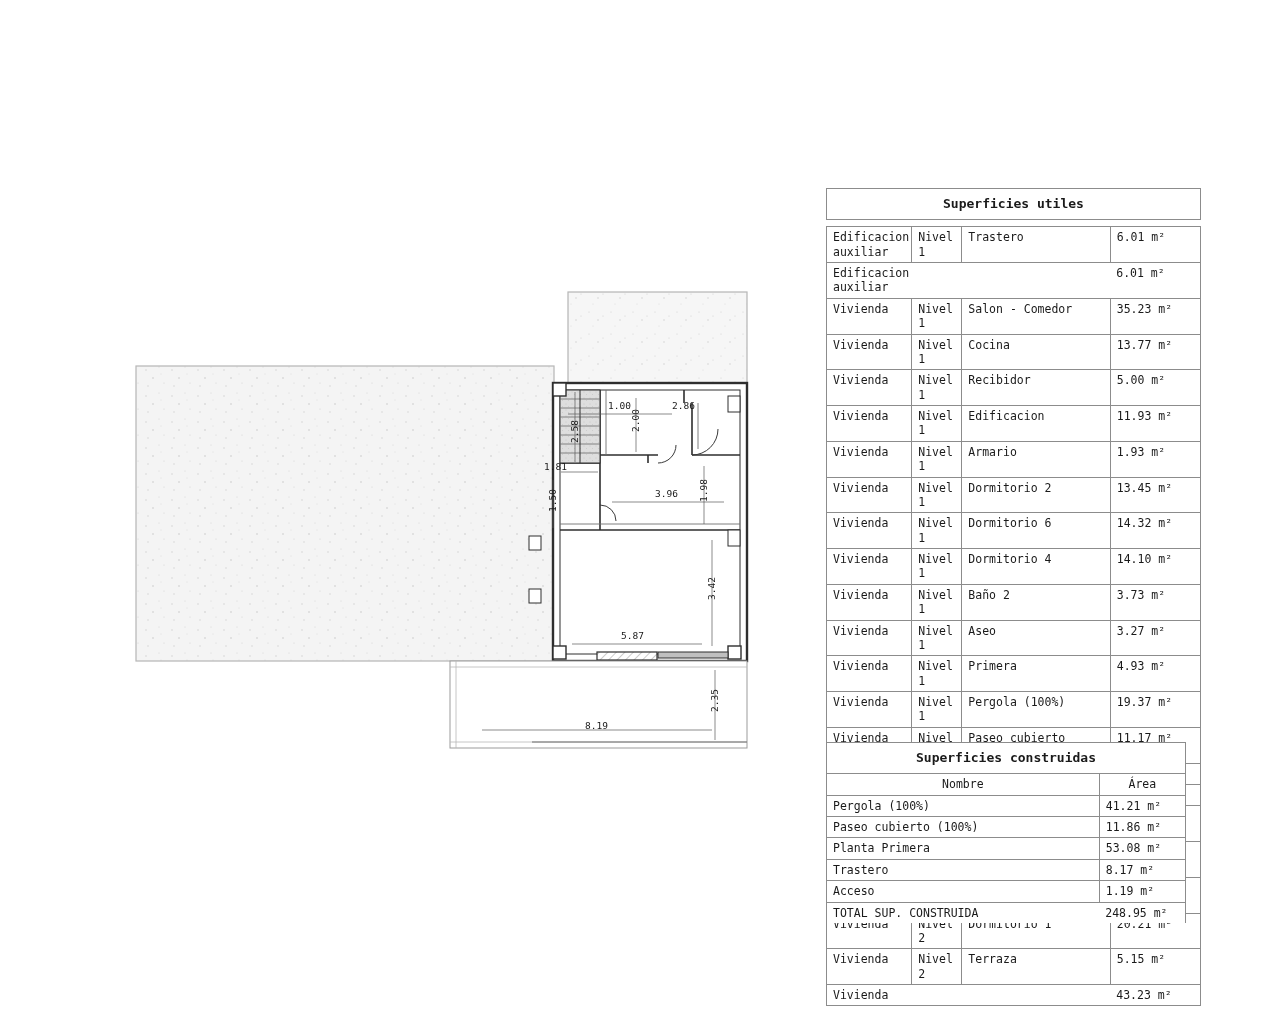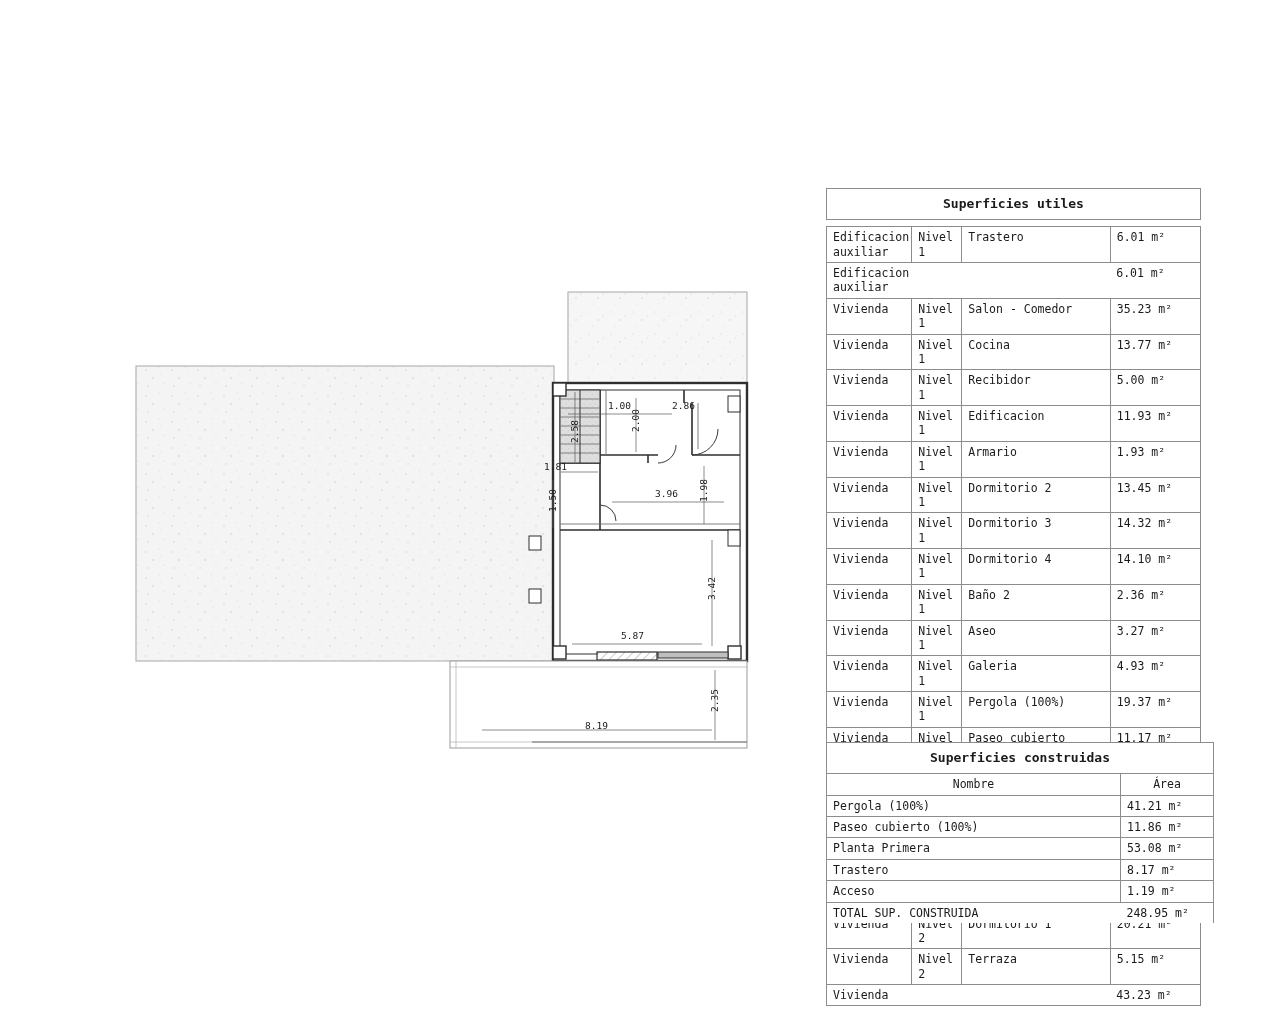--- a/index.html
+++ b/index.html
@@ -61,21 +61,21 @@
   .nb-all { border: none !important; }
 
   
   #t1 { width: 375px; }
   #t1 .c-com { width: 85px; }
   #t1 .c-niv { width: 50px; }
   #t1 .c-nom { width: 148px; }
   #t1 .c-area { width: 90px; }
 
   
-  #t2 { width: 388px; }
+  #t2 { width: 360px; }
   #t2 .c-nom2 { width: 272px; }
   #t2 .c-area2 { width: 86px; }
 
   #table2-wrap {
     left: 826px;
     top: 742px;
     z-index: 5;
   }
   #table1-wrap {
     left: 826px;
@@ -286,45 +286,45 @@
       </tr>
       <tr>
         <td>Vivienda</td>
         <td>Nivel 1</td>
         <td>Dormitorio 2</td>
         <td>13.45 m²</td>
       </tr>
       <tr>
         <td>Vivienda</td>
         <td>Nivel 1</td>
-        <td>Dormitorio 3</td>
+        <td>Dormitorio 6</td>
         <td>14.32 m²</td>
       </tr>
       <tr>
         <td>Vivienda</td>
         <td>Nivel 1</td>
         <td>Dormitorio 4</td>
         <td>14.10 m²</td>
       </tr>
       <tr>
         <td>Vivienda</td>
         <td>Nivel 1</td>
         <td>Baño 2</td>
-        <td>2.36 m²</td>
+        <td>3.73 m²</td>
       </tr>
       <tr>
         <td>Vivienda</td>
         <td>Nivel 1</td>
         <td>Aseo</td>
         <td>3.27 m²</td>
       </tr>
       <tr>
         <td>Vivienda</td>
         <td>Nivel 1</td>
-        <td>Galeria</td>
+        <td>Primera</td>
         <td>4.93 m²</td>
       </tr>
       <tr>
         <td>Vivienda</td>
         <td>Nivel 1</td>
         <td>Pergola (100%)</td>
         <td>19.37 m²</td>
       </tr>
       <tr>
         <td>Vivienda</td>

